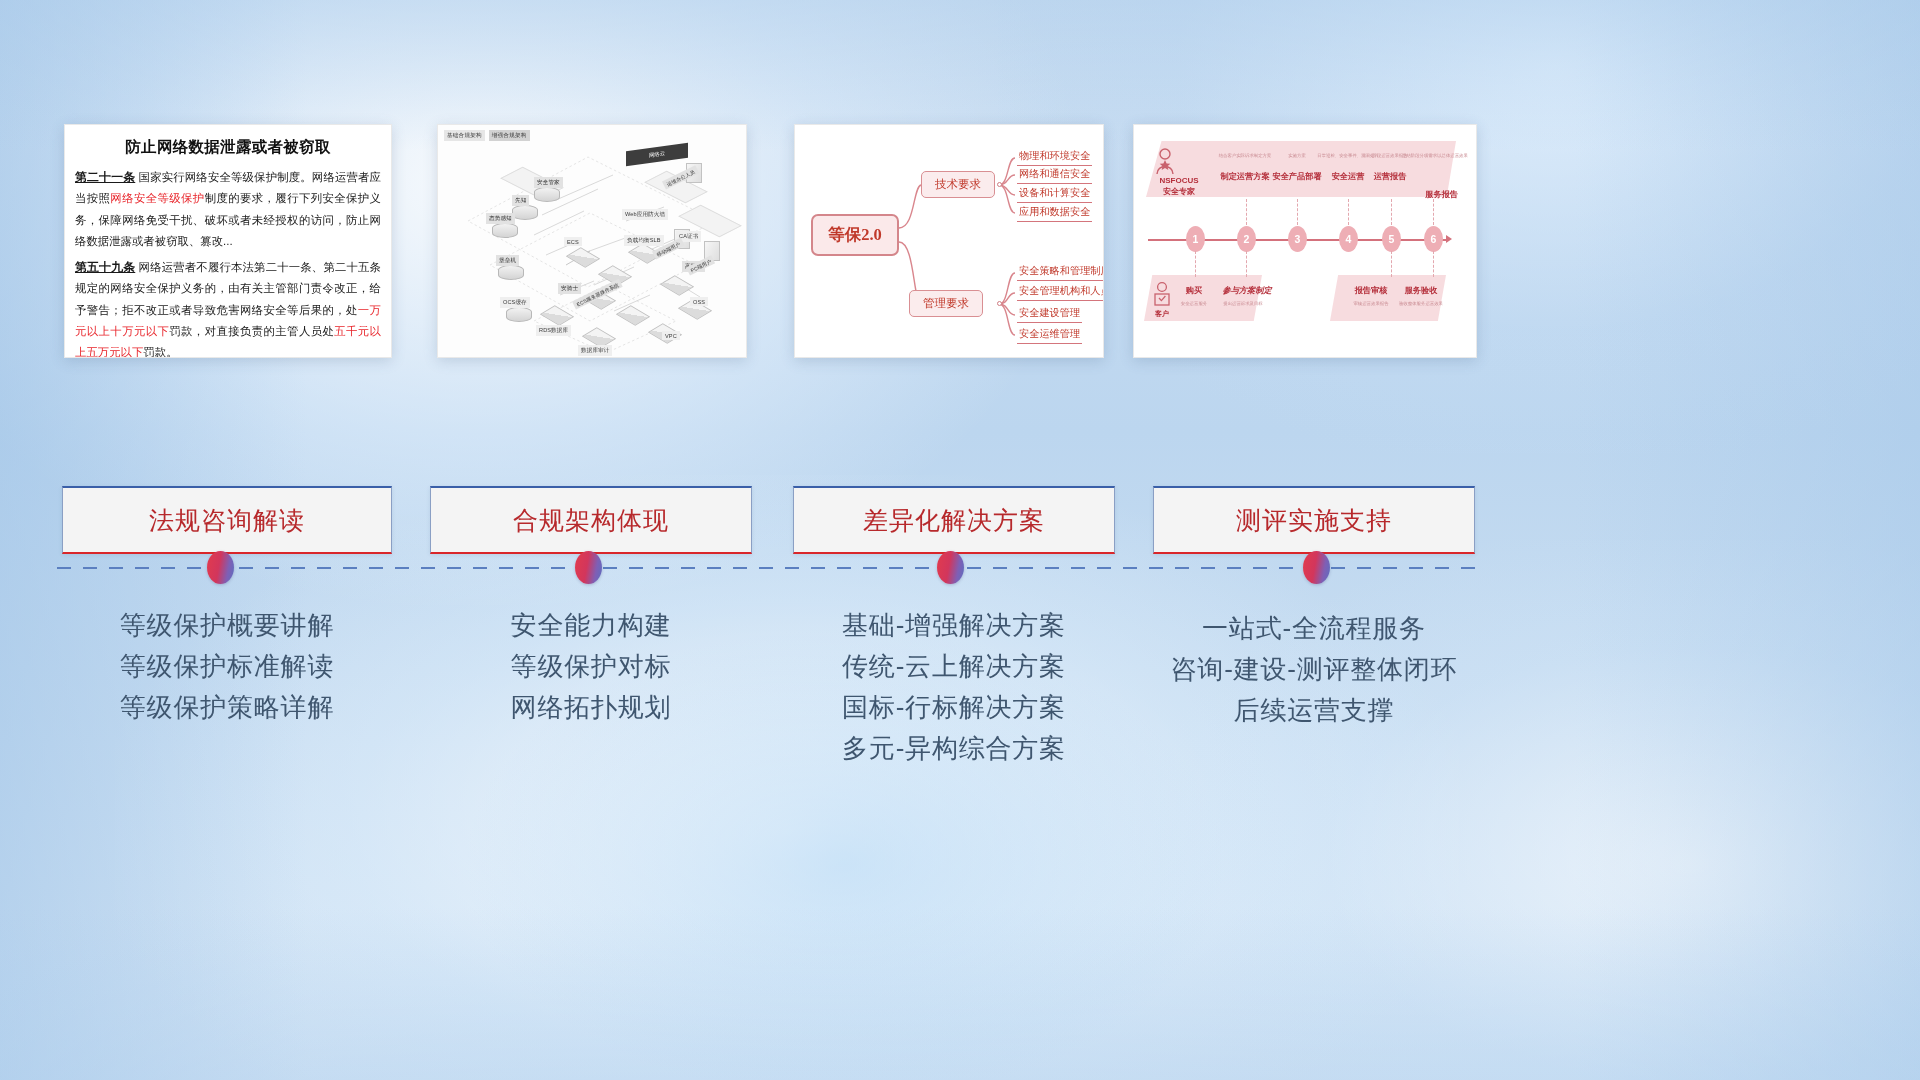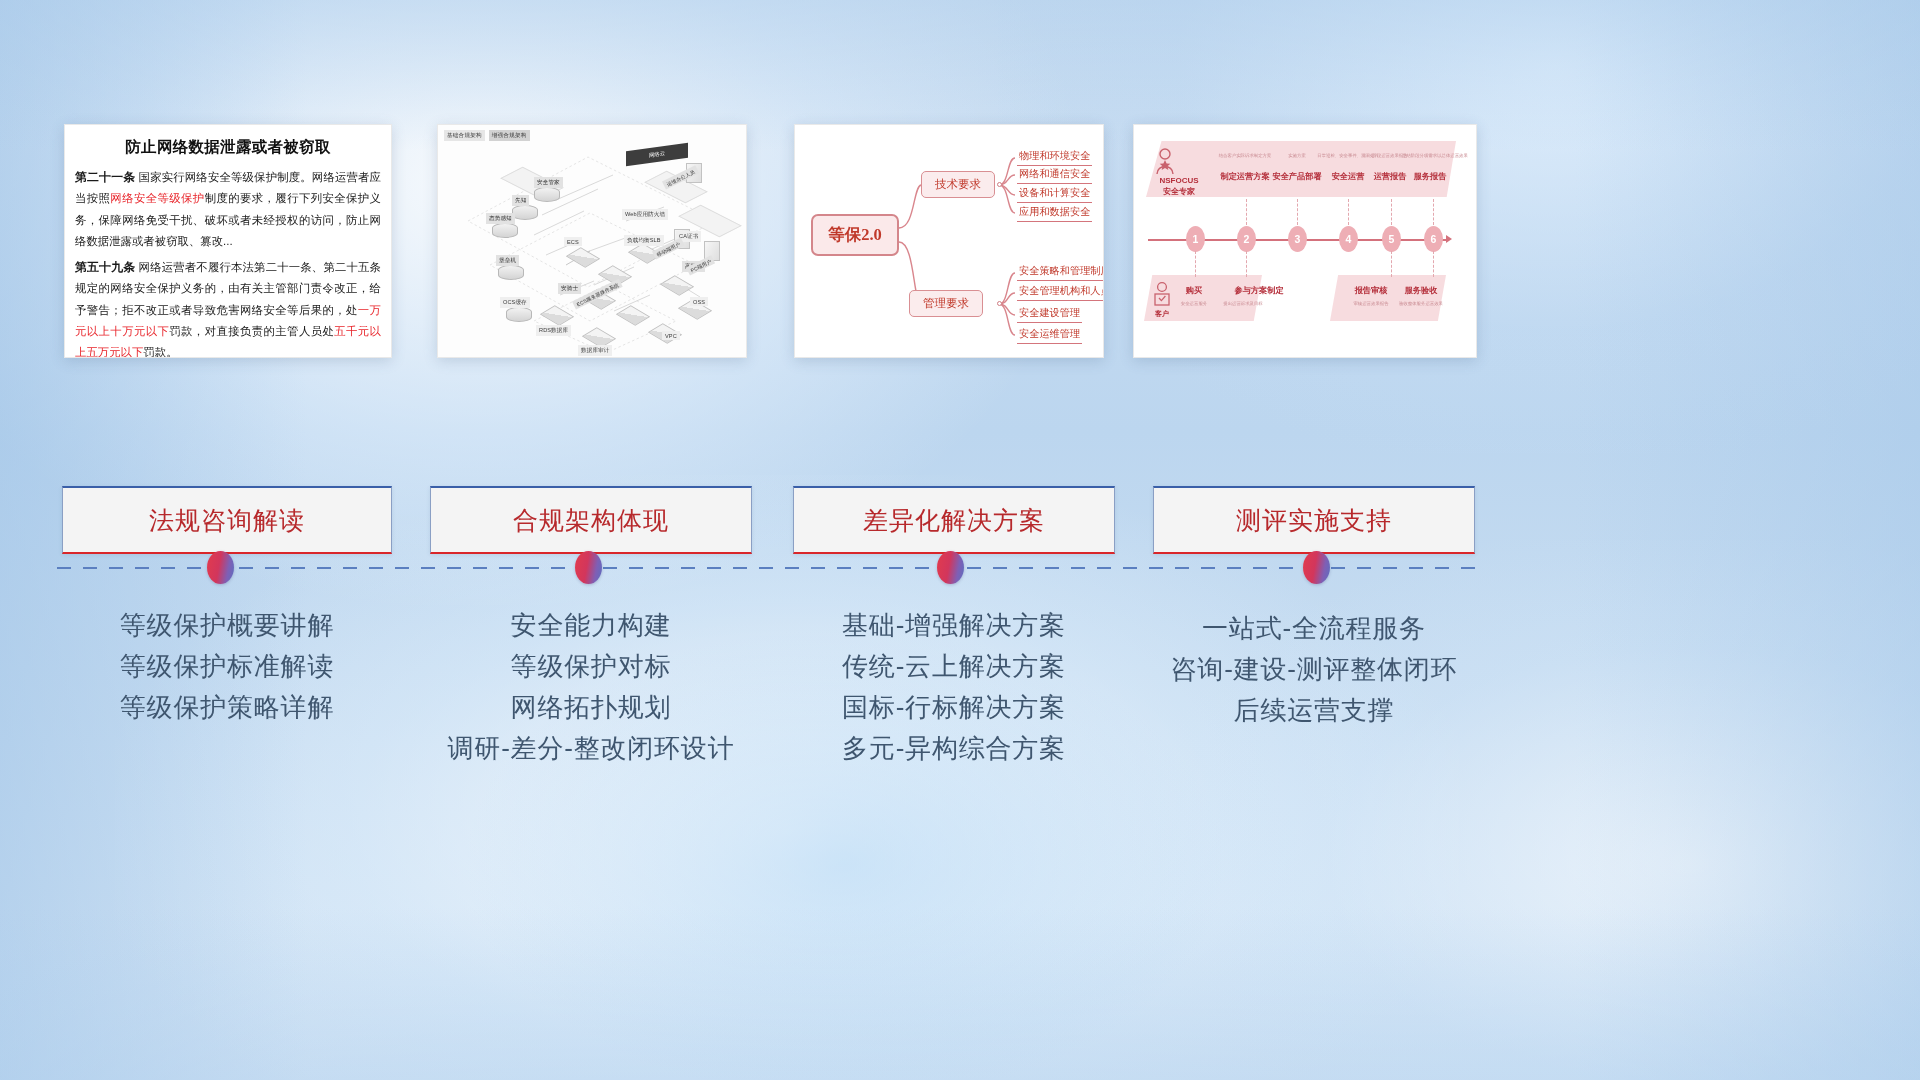--- a/index.html
+++ b/index.html
@@ -79,21 +79,21 @@
     letter-spacing: 0.3px;
   }
   .law-body { padding: 0 10px; }
   .law-para {
     font-size: 11.4px;
     line-height: 21.3px;
     color: #1a1a1a;
     text-align: justify;
     margin-bottom: 5px;
   }
-  .law-para b { font-weight: bold; font-size: 11.9px; }
+  .law-para b { font-weight: bold; font-size: 11.9px; text-decoration: underline; }
   .law-para .red { color: #e8242a; }
 
   
   .arch { position: absolute; inset: 0; background: #fdfdfd; }
   .arch-tabs { position: absolute; left: 6px; top: 5px; display: flex; gap: 4px; }
   .arch-tab {
     font-size: 5.6px; color: #3a3a3a; background: #e6e6e6;
     padding: 1.5px 3px; white-space: nowrap; letter-spacing: 0.2px;
   }
   .arch-tab.alt { background: #d2d2d2; }
@@ -468,25 +468,25 @@
 
       <div class="ns-col-sub" style="left:78px;  top:28px; width:66px;">结合客户实际诉求制定方案</div>
       <div class="ns-col-label" style="left:78px;  top:46px; width:66px;">制定运营方案</div>
       <div class="ns-col-sub" style="left:131px; top:28px; width:64px;">实施方案</div>
       <div class="ns-col-label" style="left:131px; top:46px; width:64px;">安全产品部署</div>
       <div class="ns-col-sub" style="left:182px; top:28px; width:64px;">日常巡检、安全事件、漏洞处置</div>
       <div class="ns-col-label" style="left:182px; top:46px; width:64px;">安全运营</div>
       <div class="ns-col-sub" style="left:228px; top:28px; width:56px;">阶段运营效果报告</div>
       <div class="ns-col-label" style="left:228px; top:46px; width:56px;font-family:Liberation Mono, monospace;">运营报告</div>
       <div class="ns-col-sub" style="left:268px; top:28px; width:56px;">总结阶段分项需求以总体运营效果</div>
-      <div class="ns-col-label" style="left:268px; top:46px; width:56px;">服务报告</div>
+      <div class="ns-col-label" style="left:268px; top:64px; width:56px;text-align:right;">服务报告</div>
 
       <div class="ns-col-label" style="left:38px;  top:160px; width:44px;">购买</div>
       <div class="ns-col-sub" style="left:38px;  top:176px; width:44px;">安全运营服务</div>
-      <div class="ns-col-label" style="left:96px;  top:160px; width:58px;">参与方案制定</div>
+      <div class="ns-col-label" style="left:84px;  top:160px; width:58px;font-style:italic;">参与方案制定</div>
       <div class="ns-col-sub" style="left:80px;  top:176px; width:58px;">提出运营诉求及目标</div>
       <div class="ns-col-label" style="left:212px; top:160px; width:50px;">报告审核</div>
       <div class="ns-col-sub" style="left:212px; top:176px; width:50px;">审核运营效果报告</div>
       <div class="ns-col-label" style="left:262px; top:160px; width:50px;">服务验收</div>
       <div class="ns-col-sub" style="left:262px; top:176px; width:50px;">验收整体服务运营效果</div>
     </div>
   </div>
 
   <div class="labelbox" id="lb-1">
     <span>法规咨询解读</span>
@@ -509,21 +509,20 @@
 
   <div class="list" id="ls-1">
     <div class="li">等级保护概要讲解</div>
     <div class="li">等级保护标准解读</div>
     <div class="li">等级保护策略详解</div>
   </div>
   <div class="list" id="ls-2">
     <div class="li">安全能力构建</div>
     <div class="li">等级保护对标</div>
     <div class="li">网络拓扑规划</div>
-    <div class="li">调研-差分-整改闭环设计</div>
   </div>
   <div class="list" id="ls-3">
     <div class="li">基础-增强解决方案</div>
     <div class="li">传统-云上解决方案</div>
     <div class="li">国标-行标解决方案</div>
     <div class="li">多元-异构综合方案</div>
   </div>
   <div class="list" id="ls-4">
     <div class="li">一站式-全流程服务</div>
     <div class="li">咨询-建设-测评整体闭环</div>

